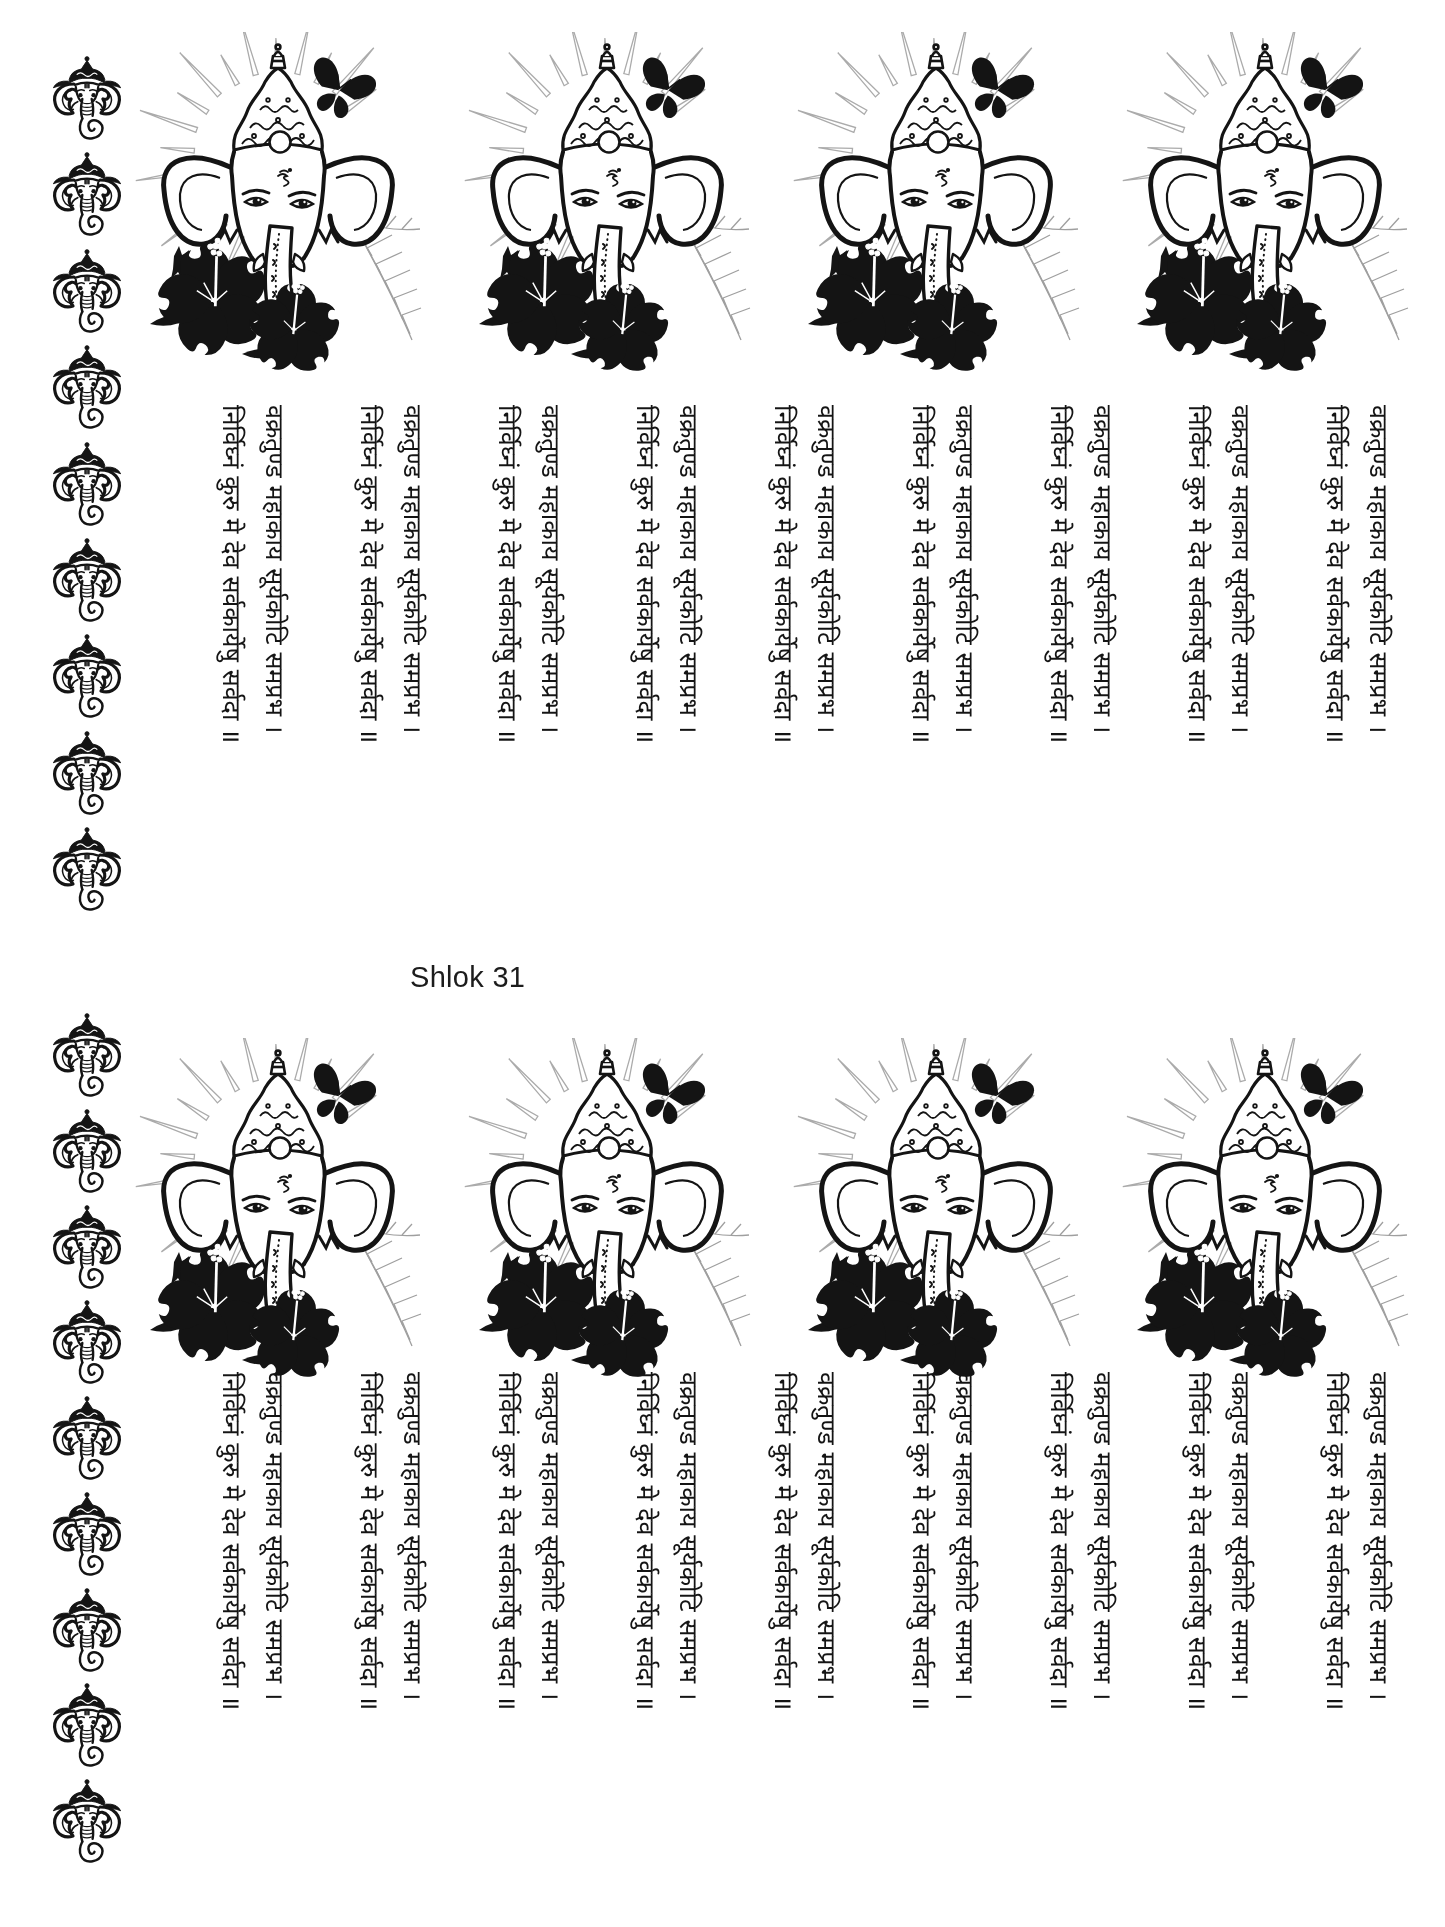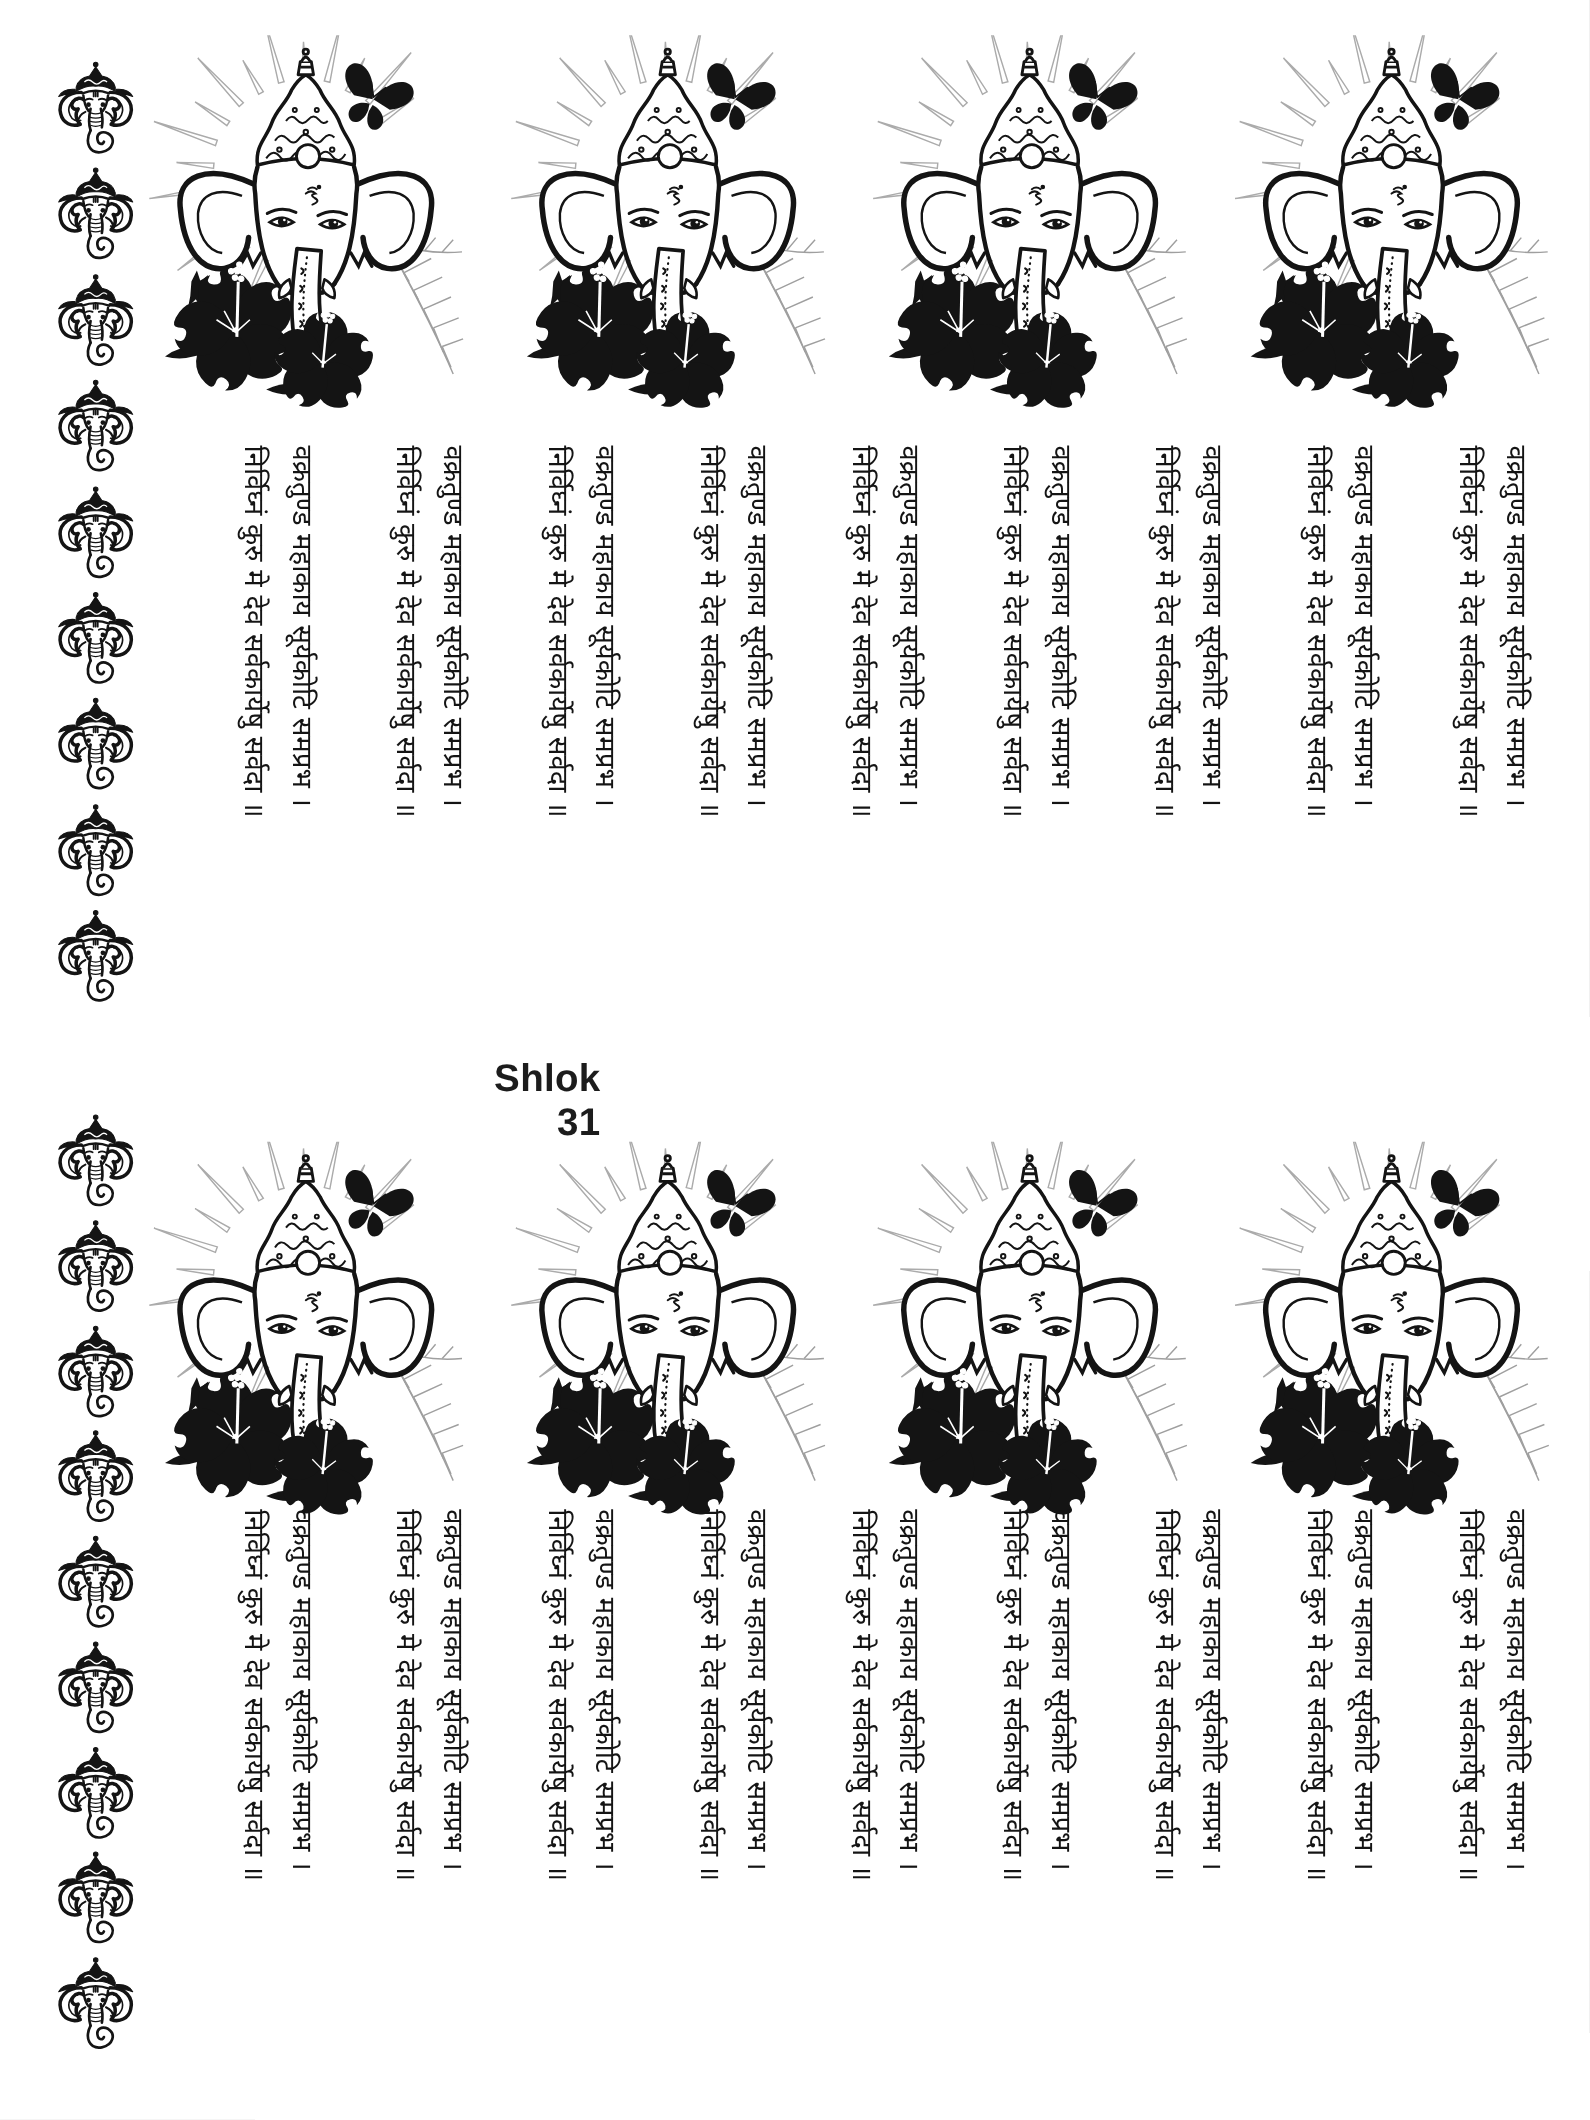--- a/index.html
+++ b/index.html
@@ -50,23 +50,23 @@
   }
   .shloka-line{
     height:43px;line-height:43px;
     font-size:25px;color:var(--ink);
     white-space:nowrap;
     font-family:"DejaVu Sans","Liberation Sans",sans-serif;
   }
   
   .shlok-label{
     position:absolute;left:410px;top:961px;width:136px;
-    text-align:right;
+    text-align:left;
     font-family:"Liberation Sans","DejaVu Sans",sans-serif;
-    font-weight:700;font-size:35px;letter-spacing:.3px;
+    font-weight:400;font-size:29px;letter-spacing:.3px;
     color:#1c1c1c;
   }
   .defs-holder{position:absolute;width:0;height:0;overflow:hidden;}
 </style>
 </head>
 <body>
 
 <svg class="defs-holder" aria-hidden="true">
   <defs>
 

